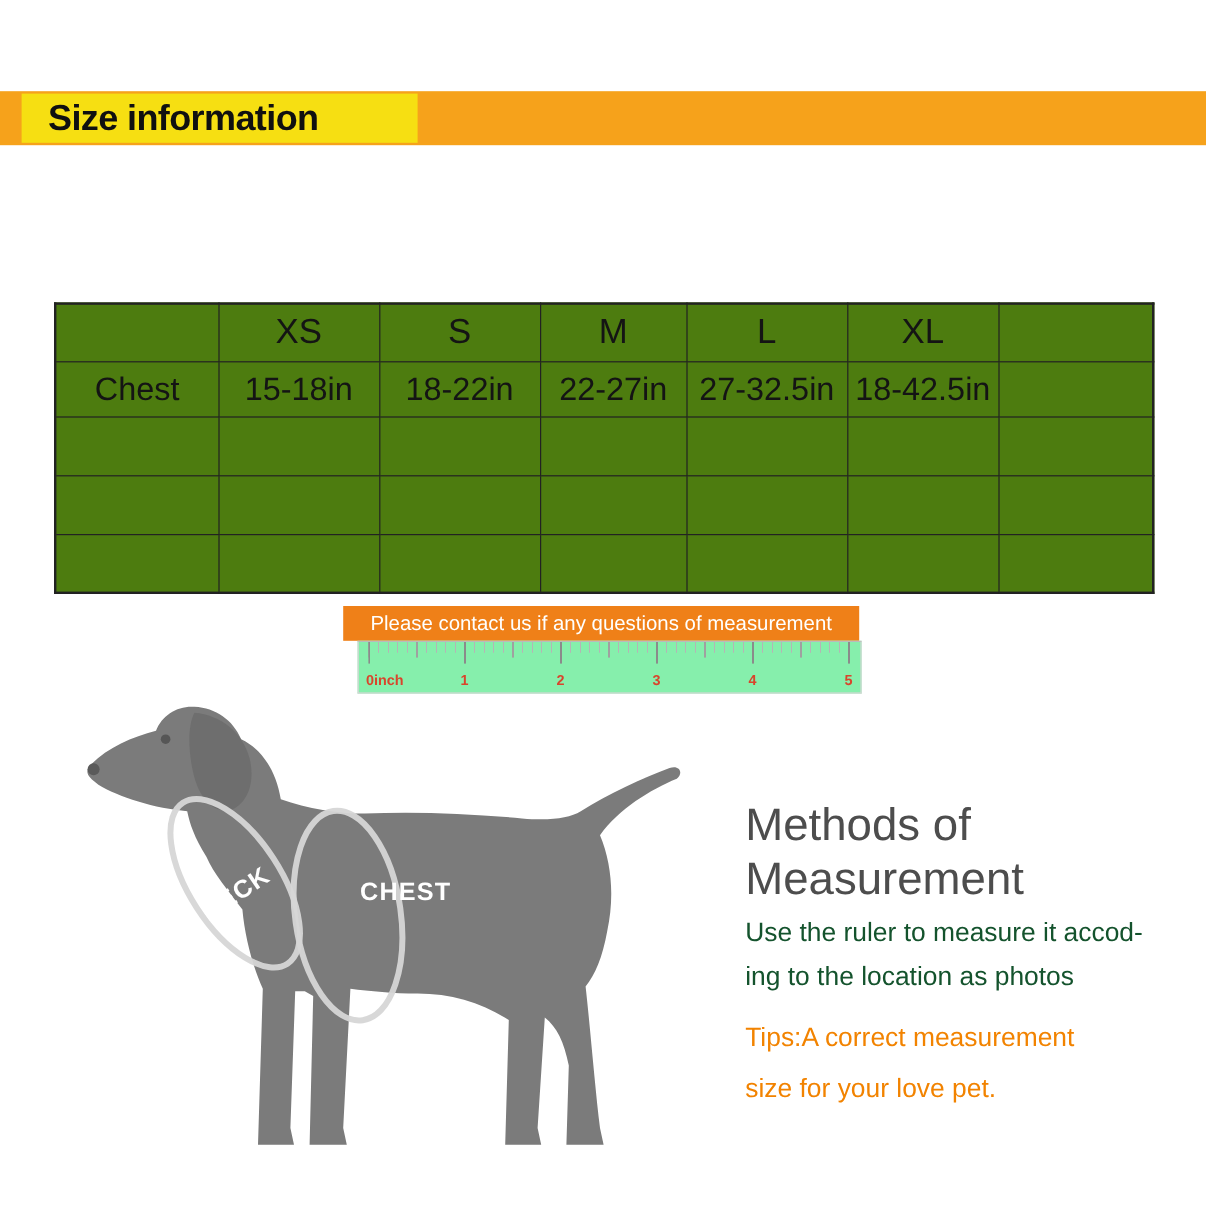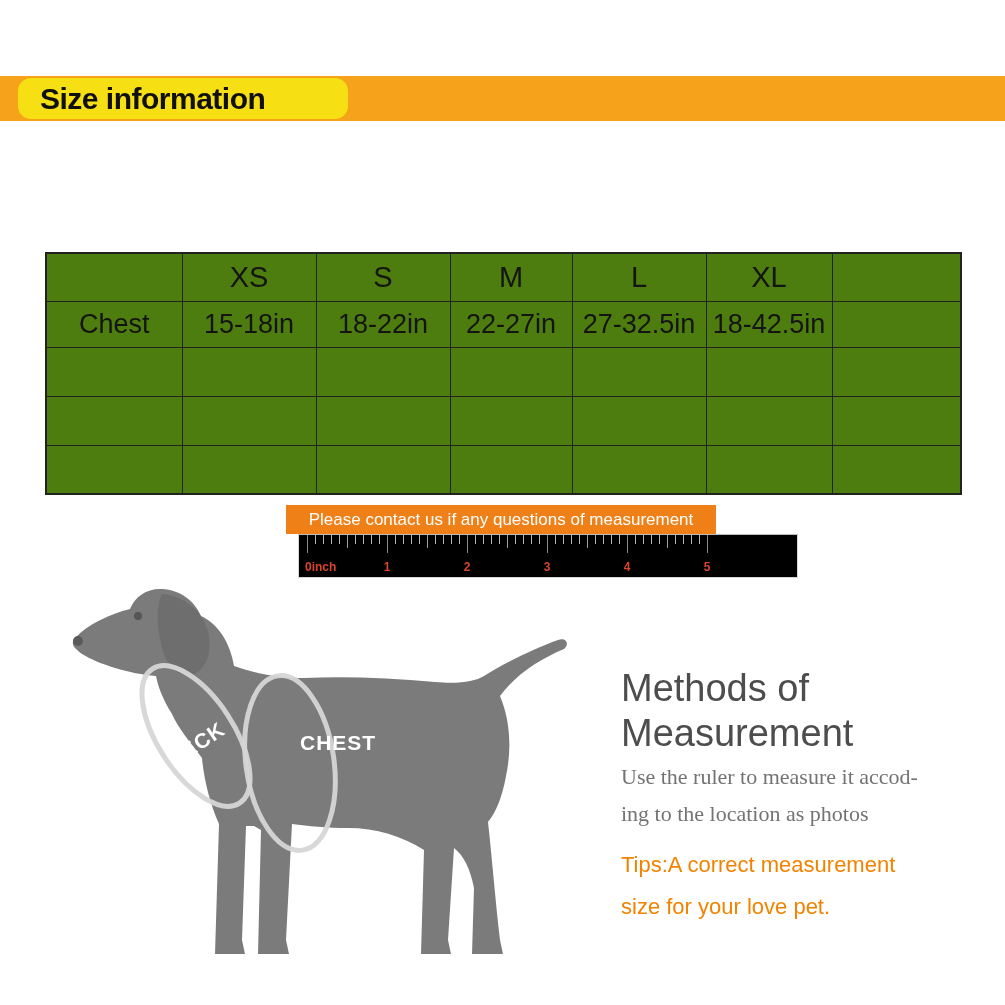--- a/index.html
+++ b/index.html
@@ -10,21 +10,21 @@
   }
 
   
   .top-banner {
     position:absolute; left:0; top:76px; width:1005px; height:45px;
     background:var(--banner_orange, #F6A21B);
   }
   .yellow-tab {
     position:absolute; left:18px; top:2px; width:330px; height:41px;
     background:var(--banner_yellow, #F6DF12);
-    display:flex; align-items:center;border-radius:13px;
+    display:flex; align-items:center;
   }
   .yellow-tab span {
     padding-left:22px; font-size:30px; font-weight:bold; color:#101010;
     letter-spacing:-0.5px;
   }
 
   
   .tbl-header {
     position:absolute; left:45px; top:185px; width:915px; height:64px;
     border:2px solid #222; display:flex; align-items:center; justify-content:center;
@@ -48,40 +48,40 @@
 
   
   .contact-bar {
     position:absolute; left:286px; top:505px; width:430px; height:29px;
     background:var(--contact_orange, #EF8018);
     color:#fff; font-size:17px; display:flex; align-items:center; justify-content:center;
   }
 
   
   .ruler {
-    position:absolute; left:298px; top:534px; width:500px; height:44px;
-    background:#000000; border:1px solid #d6d6d6; border-top:1px solid #bbb;
+    position:absolute; left:298px; top:534px; width:420px; height:44px;
+    background:#86efac; border:1px solid #d6d6d6; border-top:1px solid #bbb;
   }
   .ruler .ticks { position:absolute; left:8px; top:0; width:404px; }
   .ruler .ticks-minor { height:9px;  background:repeating-linear-gradient(90deg,#b5b5b5 0 1px, transparent 1px 8px); }
   .ruler .ticks-half  { height:13px; background:repeating-linear-gradient(90deg,#a0a0a0 0 1px, transparent 1px 40px); }
   .ruler .ticks-major { height:18px; background:repeating-linear-gradient(90deg,#8b8b8b 0 1px, transparent 1px 80px); }
   .ruler .num {
     position:absolute; bottom:3px; font-size:12px; color:var(--ruler_red, #D9442C);
     transform:translateX(-50%); font-weight:bold;
   }
   .ruler .num.zero { transform:none; }
 
   
   .dog-wrap { position:absolute; left:50px; top:578px; width:540px; height:395px; }
 
   
   .methods { position:absolute; left:608px; top:666px; width:390px;margin-left:13px; }
   .methods .title { font-size:38px; line-height:45px; color:var(--title_gray, #4D4D4D); }
-  .methods .instr { position:absolute; left:0; top:92px; font-size:22px; line-height:37px; color:#737373;font-family:Liberation Serif, serif; }
+  .methods .instr { position:absolute; left:0; top:92px; font-size:22px; line-height:37px; color:#14532d; }
   .methods .tips  { position:absolute; left:0; top:178px; font-size:22px; line-height:42px; color:var(--tips_orange, #F28300); }
 </style>
 </head>
 <body>
 
 <div class="page">
 
   <div class="top-banner">
     <div class="yellow-tab">
       <span>Size information</span>

